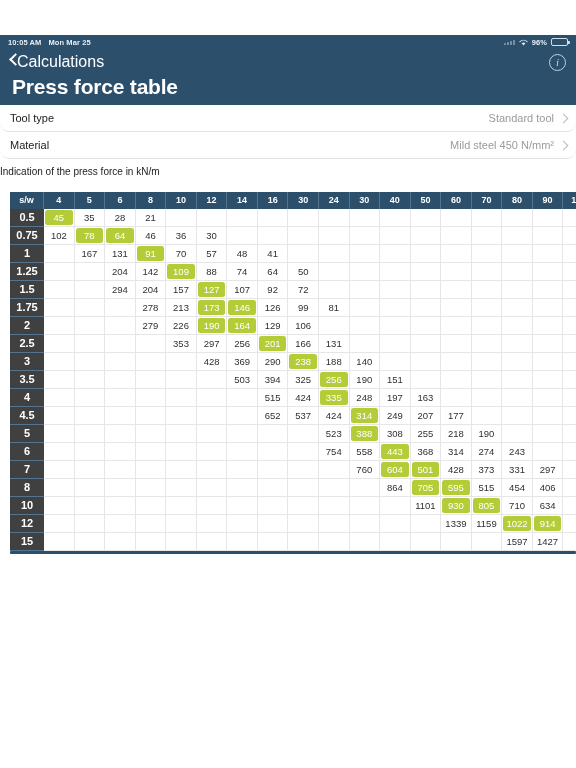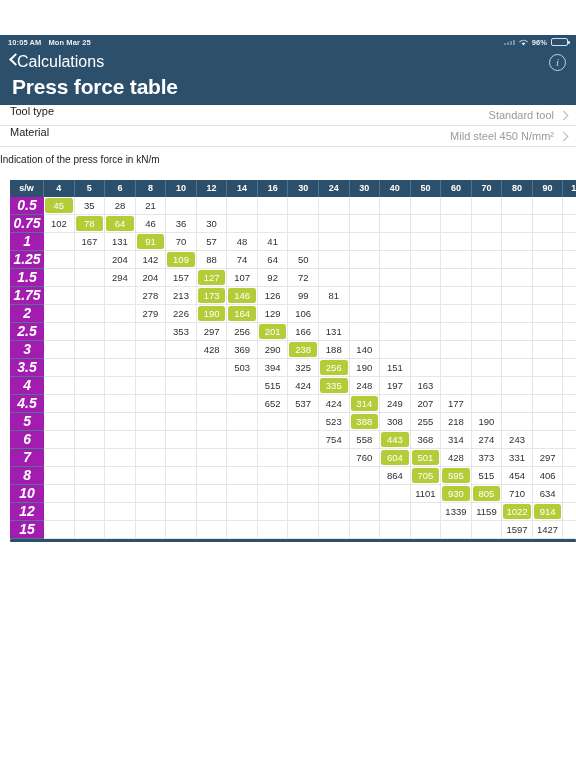--- a/index.html
+++ b/index.html
@@ -99,26 +99,28 @@
   }
   .titlebar h1 {
     color: #fff;
     font-size: 21px;
     font-weight: bold;
     letter-spacing: -0.2px;
   }
 
   
   .form-row {
-    height: 21px;
+    height: 27px;
     display: flex;
+    align-items: center;
     padding: 0 10px 0 10px;
     border-bottom: 1px solid #e2e2e4;
     background: #fff;
     cursor: pointer;
+    border-radius: 9px;
   }
   .form-label { font-size: 11px; color: #1b1b1b; }
   .form-value {
     margin-left: auto;
     font-size: 11px;
     color: #9a9a9f;
     display: flex; align-items: center; gap: 6px;
   }
   .chev-right {
     width: 6px; height: 10px; position: relative; flex:none;
@@ -167,26 +169,25 @@
   }
   table.pf thead th {
     background: #2c4f6b;
     color: #ffffff;
     font-weight: bold;
     border-right: 1px solid #54748e;
     font-size: 9px;
   }
   table.pf thead th:last-child { border-right: none; }
   table.pf tbody th.rowhead {
-    background: #a21caf;
+    background: #404040;
     color: #ffffff;
     font-weight: bold;
     border-bottom: 1px solid #54748e;
-    font-size: 14px;
-    font-style: italic;
+    font-size: 11px;
   }
   table.pf tbody td {
     background: #ffffff;
     color: #2f2f33;
     border-right: 1px solid #e6e6e8;
     border-bottom: 1px solid #e6e6e8;
   }
   table.pf tbody td:last-child { border-right: none; }
   table.pf tbody td.hl {
     position: relative;

